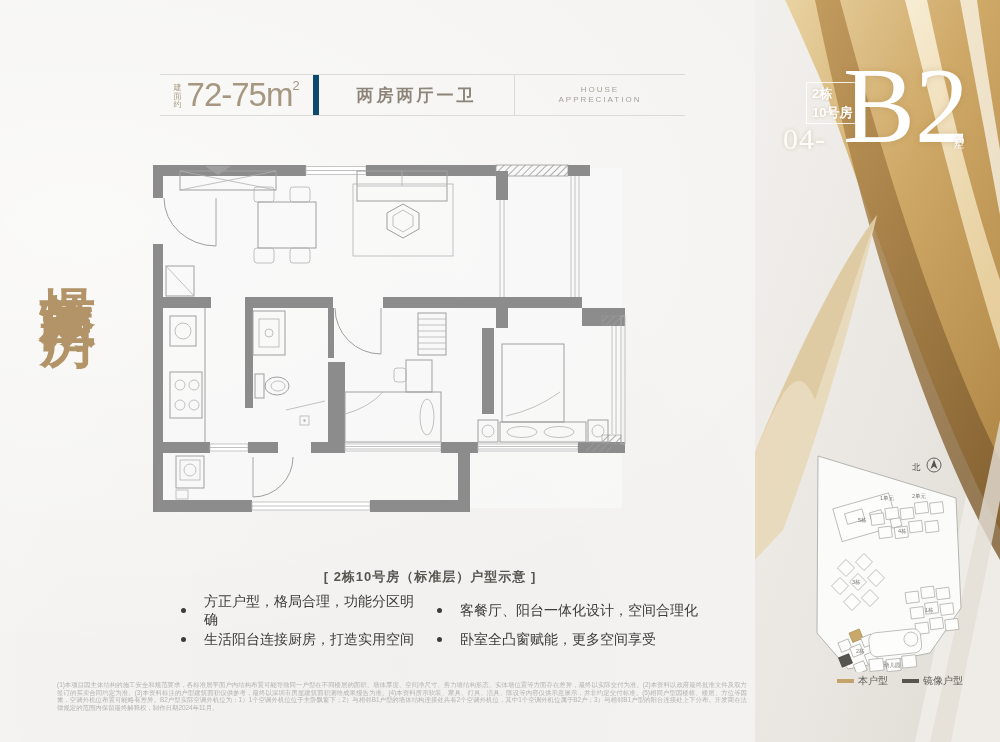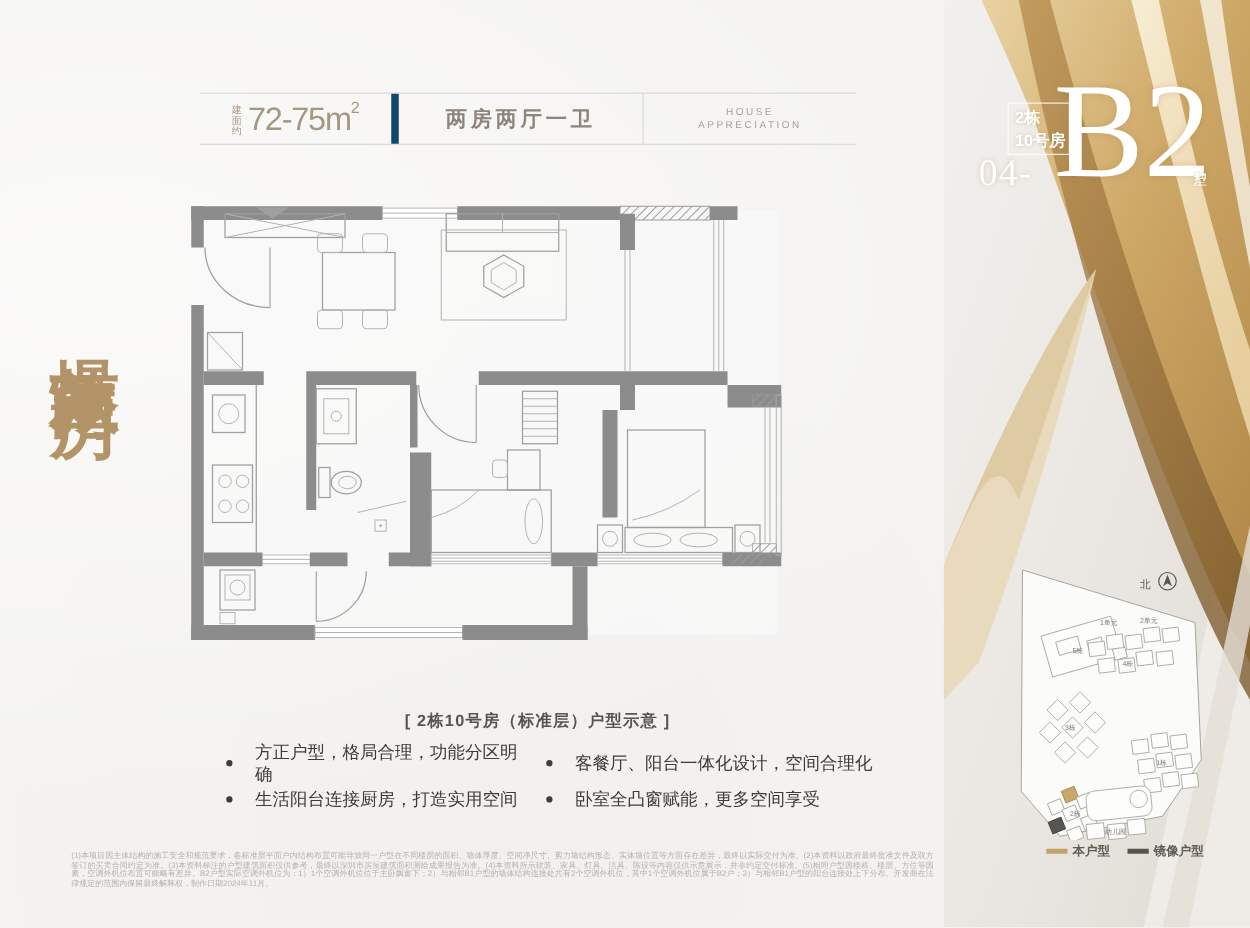--- a/index.html
+++ b/index.html
@@ -21,21 +21,21 @@
   .spec-bar{
     position:absolute;left:160px;top:74px;width:525px;height:40px;
     border-top:1px solid #dcdad5;border-bottom:1px solid #dcdad5;
     display:flex;align-items:center;
   }
   .spec-sec{height:100%;display:flex;align-items:center;justify-content:center;}
   .spec-sec.s1{width:155px;}
   .spec-sec.s2{width:197px;border-left:6px solid #0c4a6e;border-right:1px solid #dcdad5;}
   .spec-sec.s3{width:172px;flex-direction:column;line-height:1.25;}
   .area-prefix{font-size:8px;color:#a59780;width:9px;line-height:1.1;margin-right:4px;margin-top:4px;}
-  .area-num{font-size:26px;color:#a59780;letter-spacing:-1px;}
+  .area-num{font-size:33px;color:#a59780;letter-spacing:-1px;}
   .area-sup{font-size:13px;color:#a59780;vertical-align:super;position:relative;top:-10px;}
   .layout-txt{font-size:17px;color:#8d8579;letter-spacing:3px;font-weight:600;}
   .tagline{font-size:8px;color:#a6a29a;letter-spacing:2px;text-align:center;}
 
   
   .side-title{
     position:absolute;left:40px;top:243px;
     writing-mode:vertical-rl;text-orientation:upright;
     font-size:56px;font-weight:800;color:#b29468;letter-spacing:7px;line-height:1;
   }
@@ -80,21 +80,21 @@
   
   .disclaimer{
     position:absolute;left:57px;top:681px;width:690px;
     font-size:6.4px;line-height:1.18;color:#b4b2ad;text-align:justify;
   }
 
   
   .siteplan{position:absolute;left:808px;top:440px;}
   .legend{position:absolute;left:837px;top:674px;display:flex;align-items:center;font-size:10px;color:#5f5d58;}
   .legend .swatch{width:17px;height:4px;margin-right:4px;}
-  .legend .item{display:flex;align-items:center;margin-right:14px;font-weight:bold;}
+  .legend .item{display:flex;align-items:center;margin-right:14px;}
 
   svg text{font-family:"Liberation Sans","DejaVu Sans",sans-serif;}
 </style>
 </head>
 <body>
 
 <div class="texture"></div>
 
 <div class="gold-band">
   <svg width="245" height="742" viewBox="0 0 245 742">

